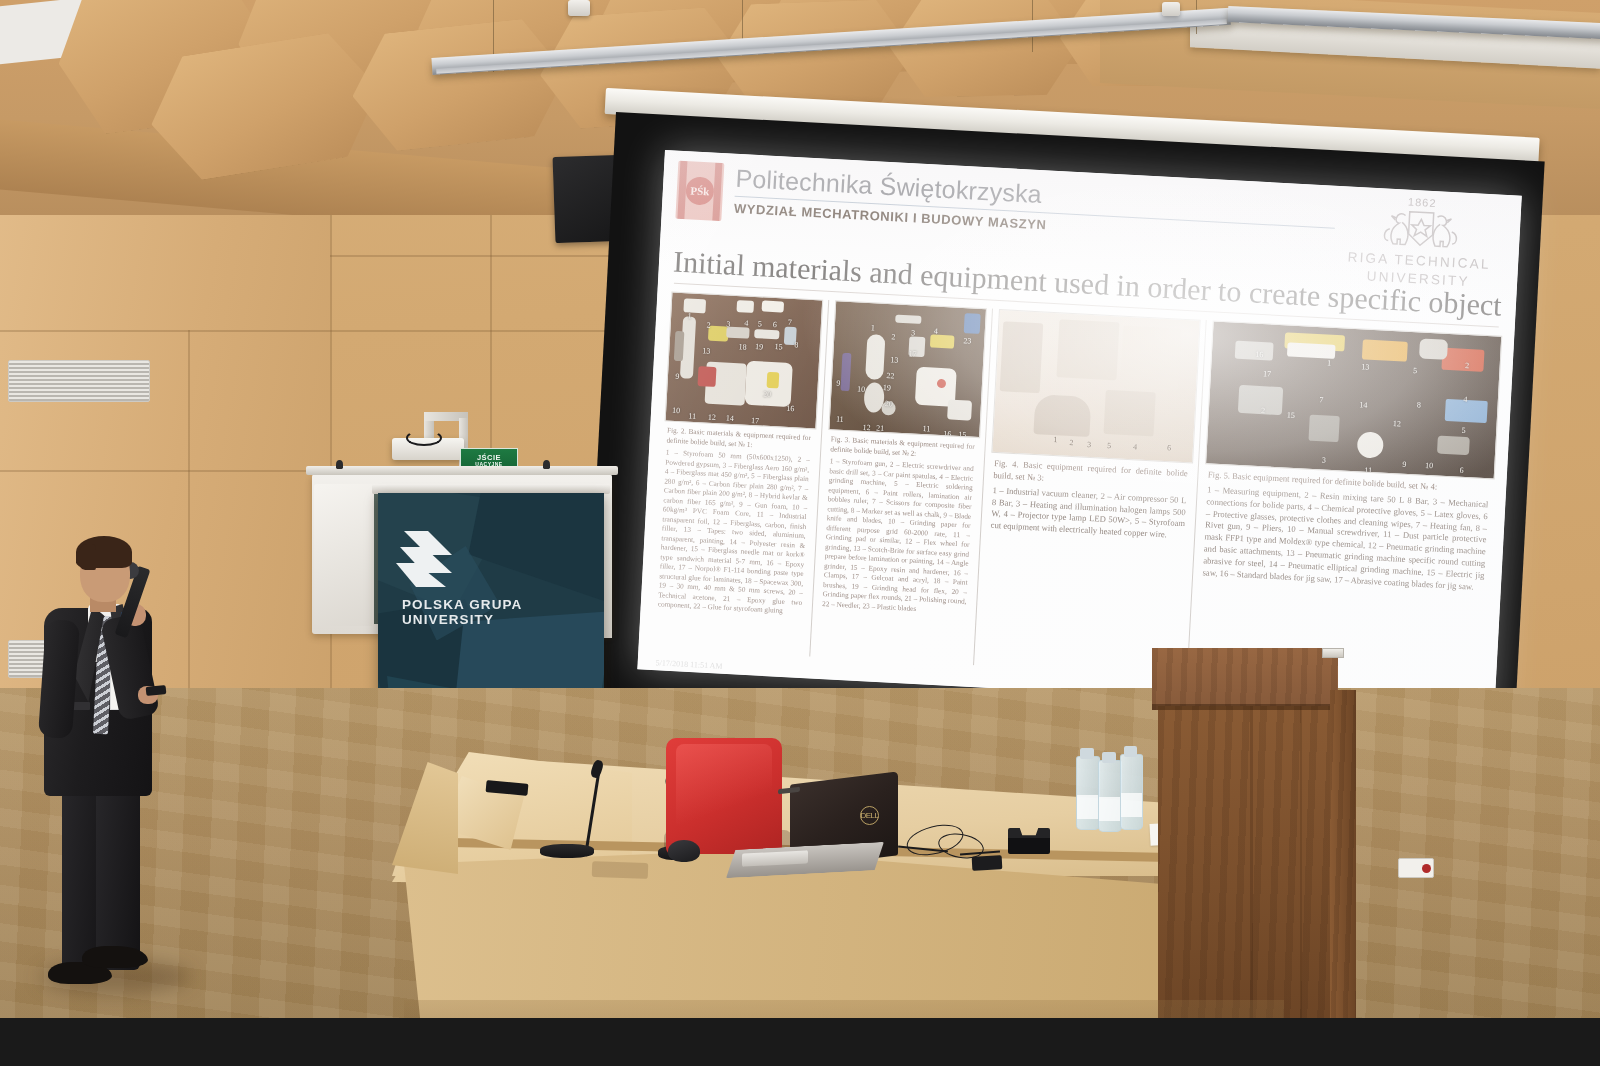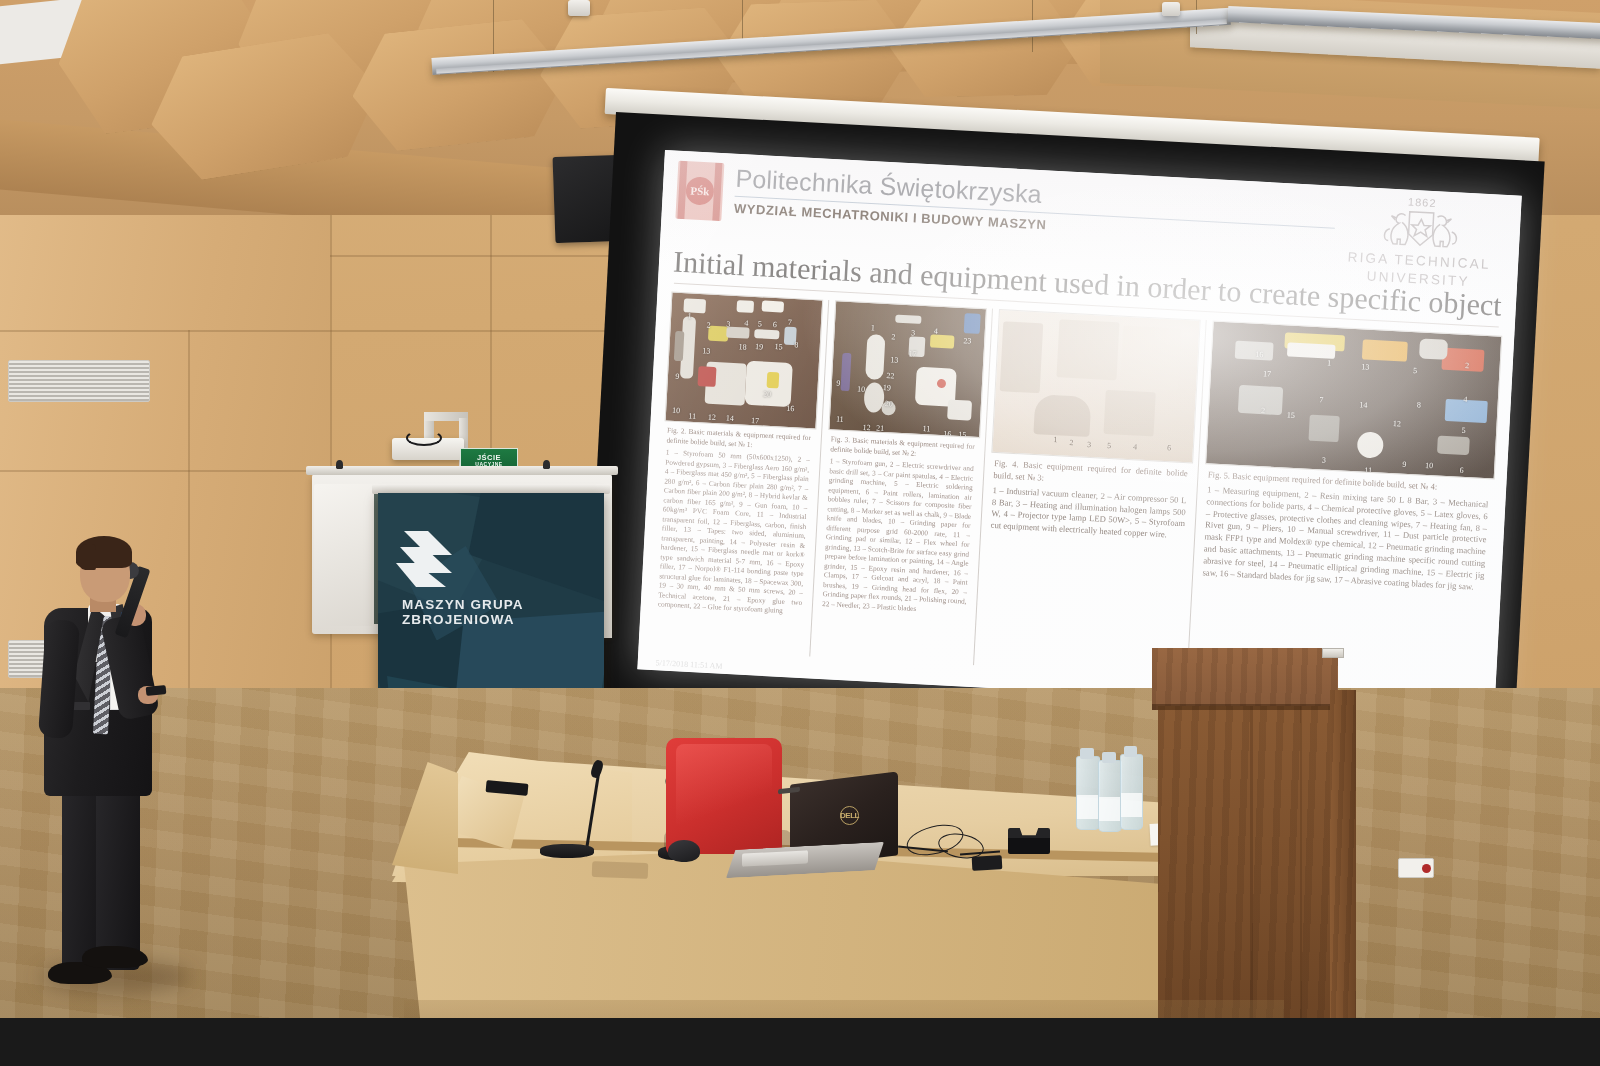--- a/index.html
+++ b/index.html
@@ -490,21 +490,21 @@
     <div class="facet" style="left:48%;top:68%;width:62%;height:40%;background:#1d3b47;clip-path:polygon(0 18%,100% 0,94% 100%,6% 92%);"></div>
     <div class="facet" style="left:14%;top:18%;width:40%;height:32%;background:#2a4f5f;clip-path:polygon(0 40%,62% 0,100% 62%,30% 100%);opacity:.6;"></div>
 
     <div class="pgz-mark" style="left:16px;top:36px;width:82px;height:60px;">
       <svg width="82" height="60" viewBox="0 0 82 60">
         <polygon points="10,2 34,2 58,26 34,26" fill="#eef1f2"></polygon>
         <polygon points="6,18 30,18 58,44 30,44" fill="#eef1f2"></polygon>
         <polygon points="2,34 22,34 52,58 22,58" fill="#eef1f2"></polygon>
       </svg>
     </div>
-    <div class="pgz-sub" style="left:24px;top:104px;">MASZYN GRUPA ZBROJENIOWA</div>
+    <div class="pgz-sub" style="left:24px;top:104px;">POLSKA GRUPA UNIVERSITY</div>
   </div>
   <div class="banner-foot" style="left:376px;top:788px;width:230px;height:42px;"></div>
   <div class="abs" style="left:358px;top:826px;width:28px;height:24px;background:linear-gradient(180deg,#dedad3,#b3afa8);transform:skewY(14deg);"></div>
 
   <div class="tier" style="left:0;top:786px;width:186px;height:16px;"></div>
   <div class="table-l" style="left:0;top:700px;width:182px;height:58px;"></div>
   <div class="table-edge" style="left:0;top:752px;width:182px;height:8px;"></div>
   <div class="leg" style="left:14px;top:758px;width:8px;height:70px;"></div>
   <div class="leg" style="left:130px;top:758px;width:8px;height:58px;"></div>
   <div class="paper" style="left:4px;top:716px;width:44px;height:13px;transform:rotate(-3deg);"></div>
@@ -588,21 +588,21 @@
 
   <div class="blkbox" style="left:486px;top:782px;width:42px;height:12px;transform:rotate(5deg);"></div>
   <div class="abs" style="left:592px;top:862px;width:56px;height:16px;background:rgba(120,92,56,.25);border-radius:3px;transform:rotate(2deg);"></div>
 
   <div class="chair-shadow" style="left:664px;top:830px;width:128px;height:24px;"></div>
   <div class="chair-red" style="left:666px;top:738px;width:116px;height:116px;"></div>
   <div class="abs" style="left:676px;top:744px;width:96px;height:104px;border-radius:8px;
        background:linear-gradient(160deg,rgba(255,120,115,.35),rgba(0,0,0,0) 60%);"></div>
 
   <div class="laptop-lid" style="left:790px;top:778px;width:108px;height:84px;transform:skewY(-7deg);"></div>
-  <div class="dell" style="left:840px;top:806px;font-weight:bold;">DELL</div>
+  <div class="dell" style="left:860px;top:806px;">DELL</div>
   <div class="laptop-base" style="left:726px;top:846px;width:158px;height:28px;
        clip-path:polygon(6% 0,100% 0,94% 100%,0 100%);transform:skewY(-3deg);"></div>
   <div class="abs" style="left:742px;top:852px;width:66px;height:13px;background:linear-gradient(180deg,#e8e6e2,#c2beb8);border-radius:2px;transform:skewY(-3deg);"></div>
   <div class="abs" style="left:778px;top:788px;width:22px;height:5px;background:#4a4542;border-radius:2px;transform:skewY(-7deg);"></div>
 
   <div class="mouse" style="left:668px;top:840px;width:32px;height:22px;"></div>
 
   <div class="cable" style="left:906px;top:826px;width:56px;height:26px;transform:rotate(-14deg);"></div>
   <div class="cable" style="left:938px;top:834px;width:44px;height:22px;transform:rotate(10deg);"></div>
   <div class="abs" style="left:898px;top:848px;width:50px;height:2px;background:#1b1b1d;transform:rotate(6deg);"></div>

